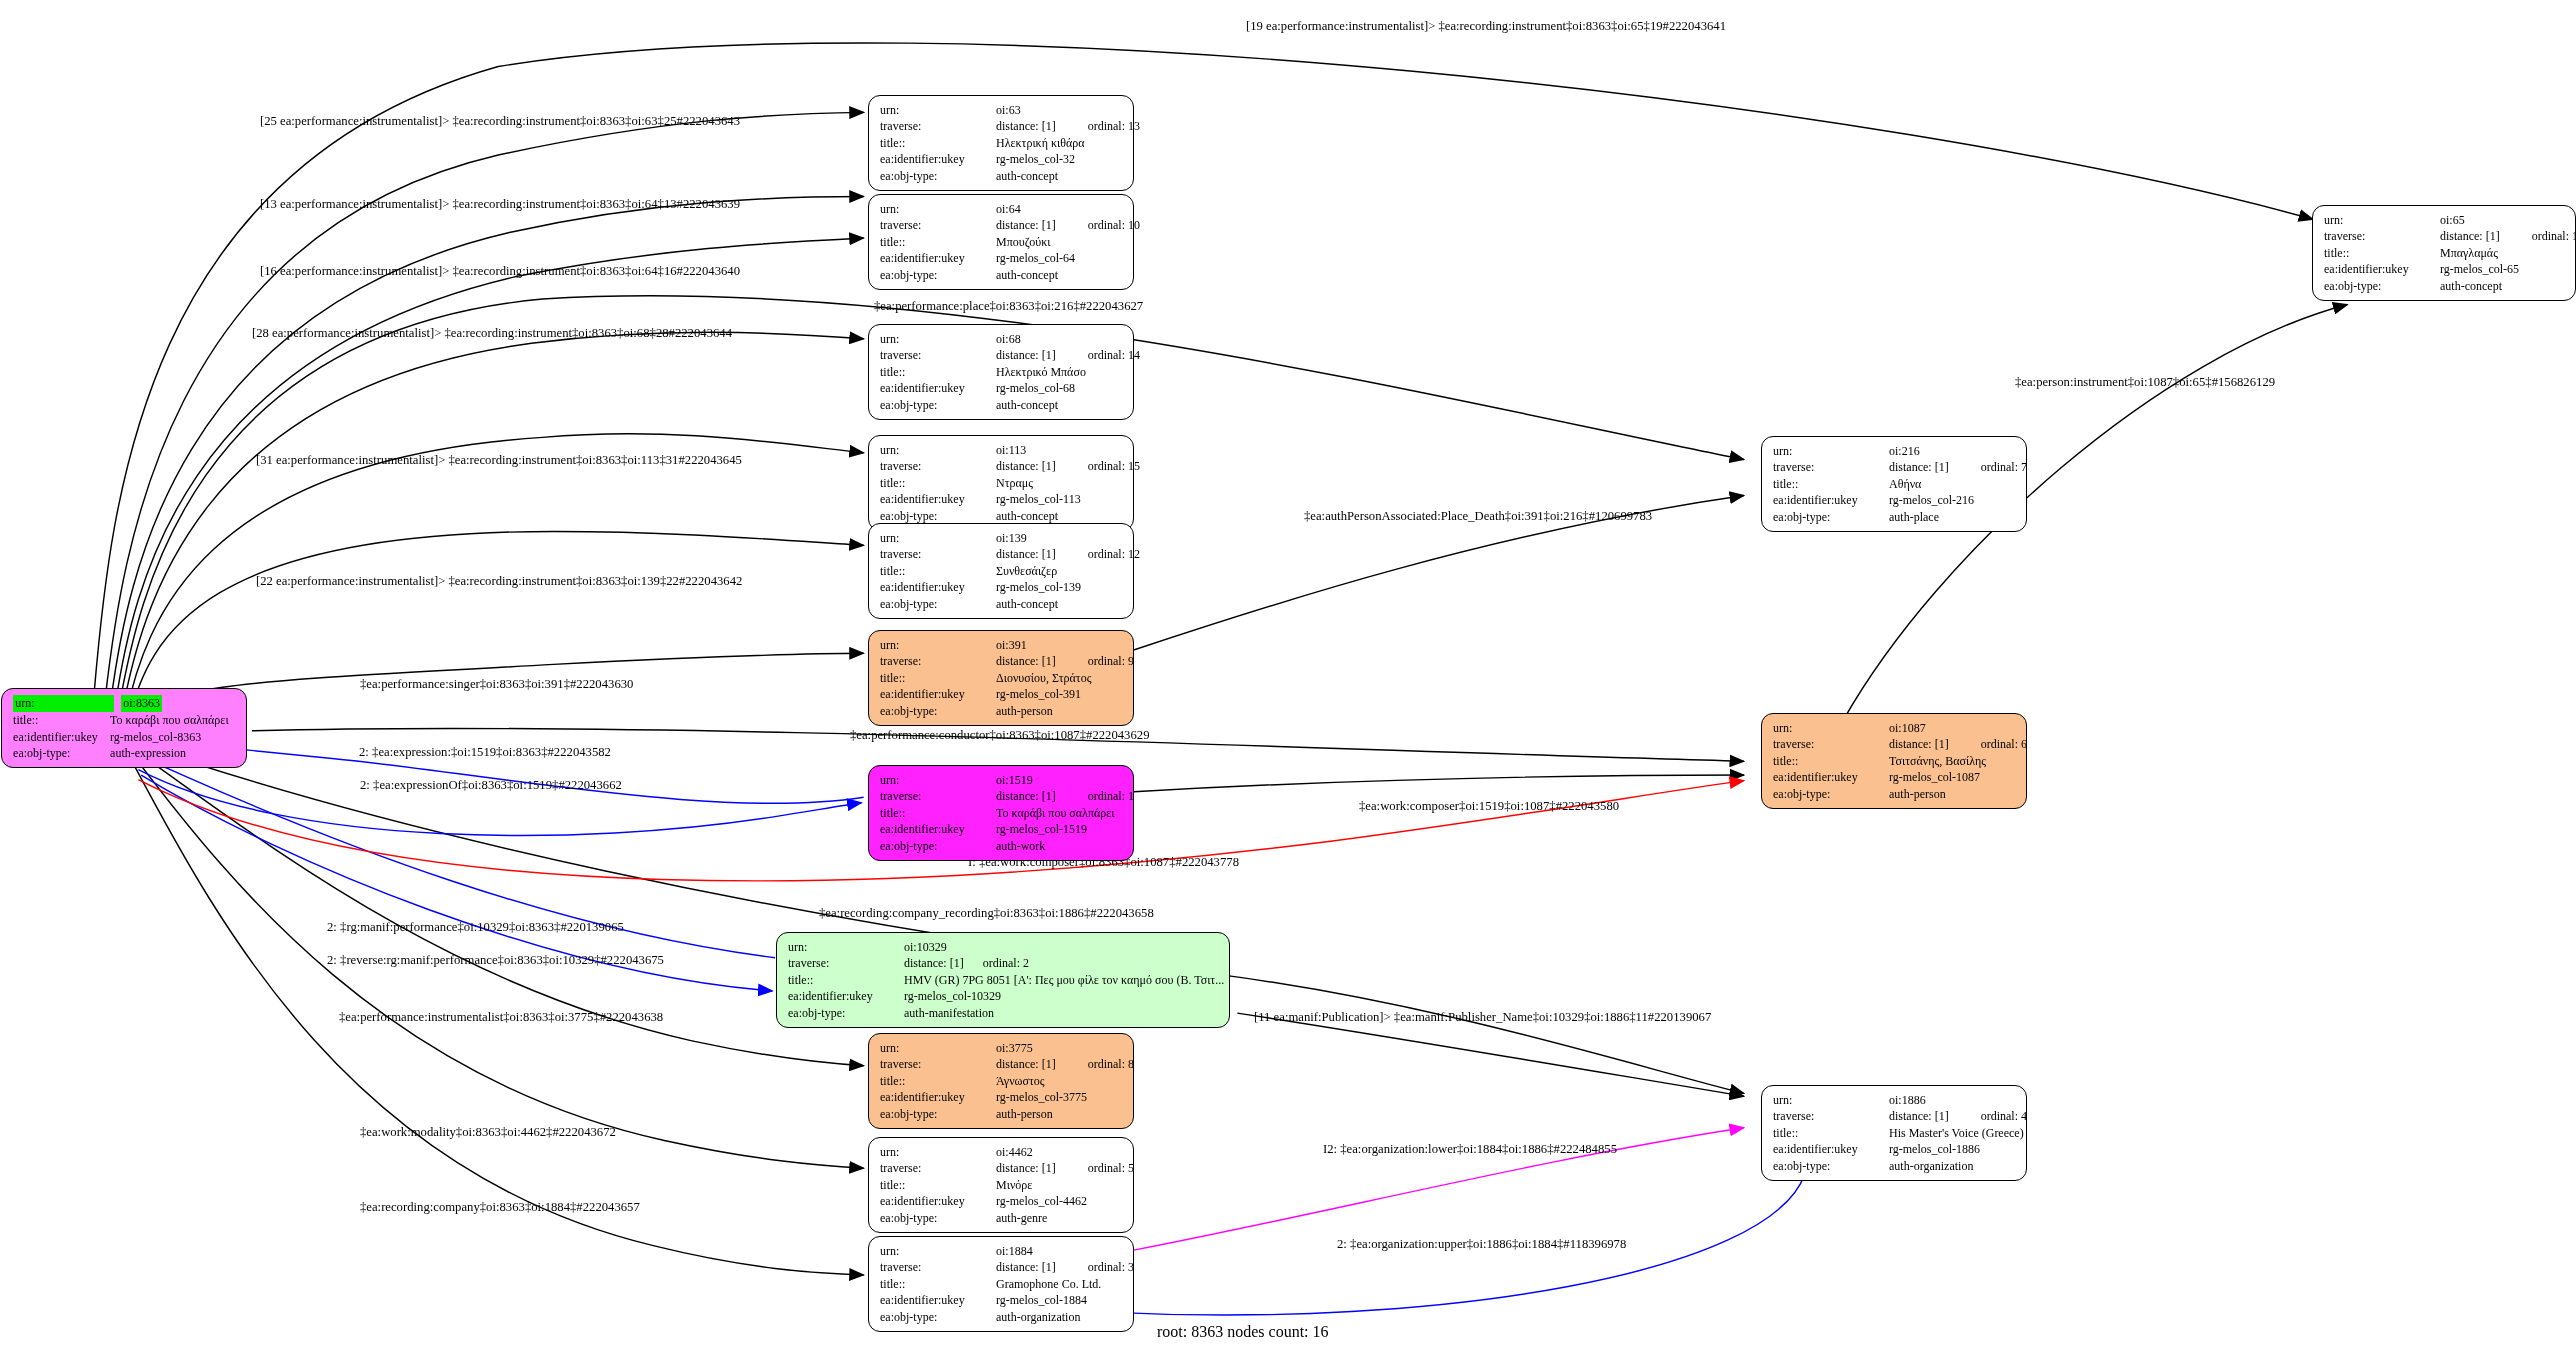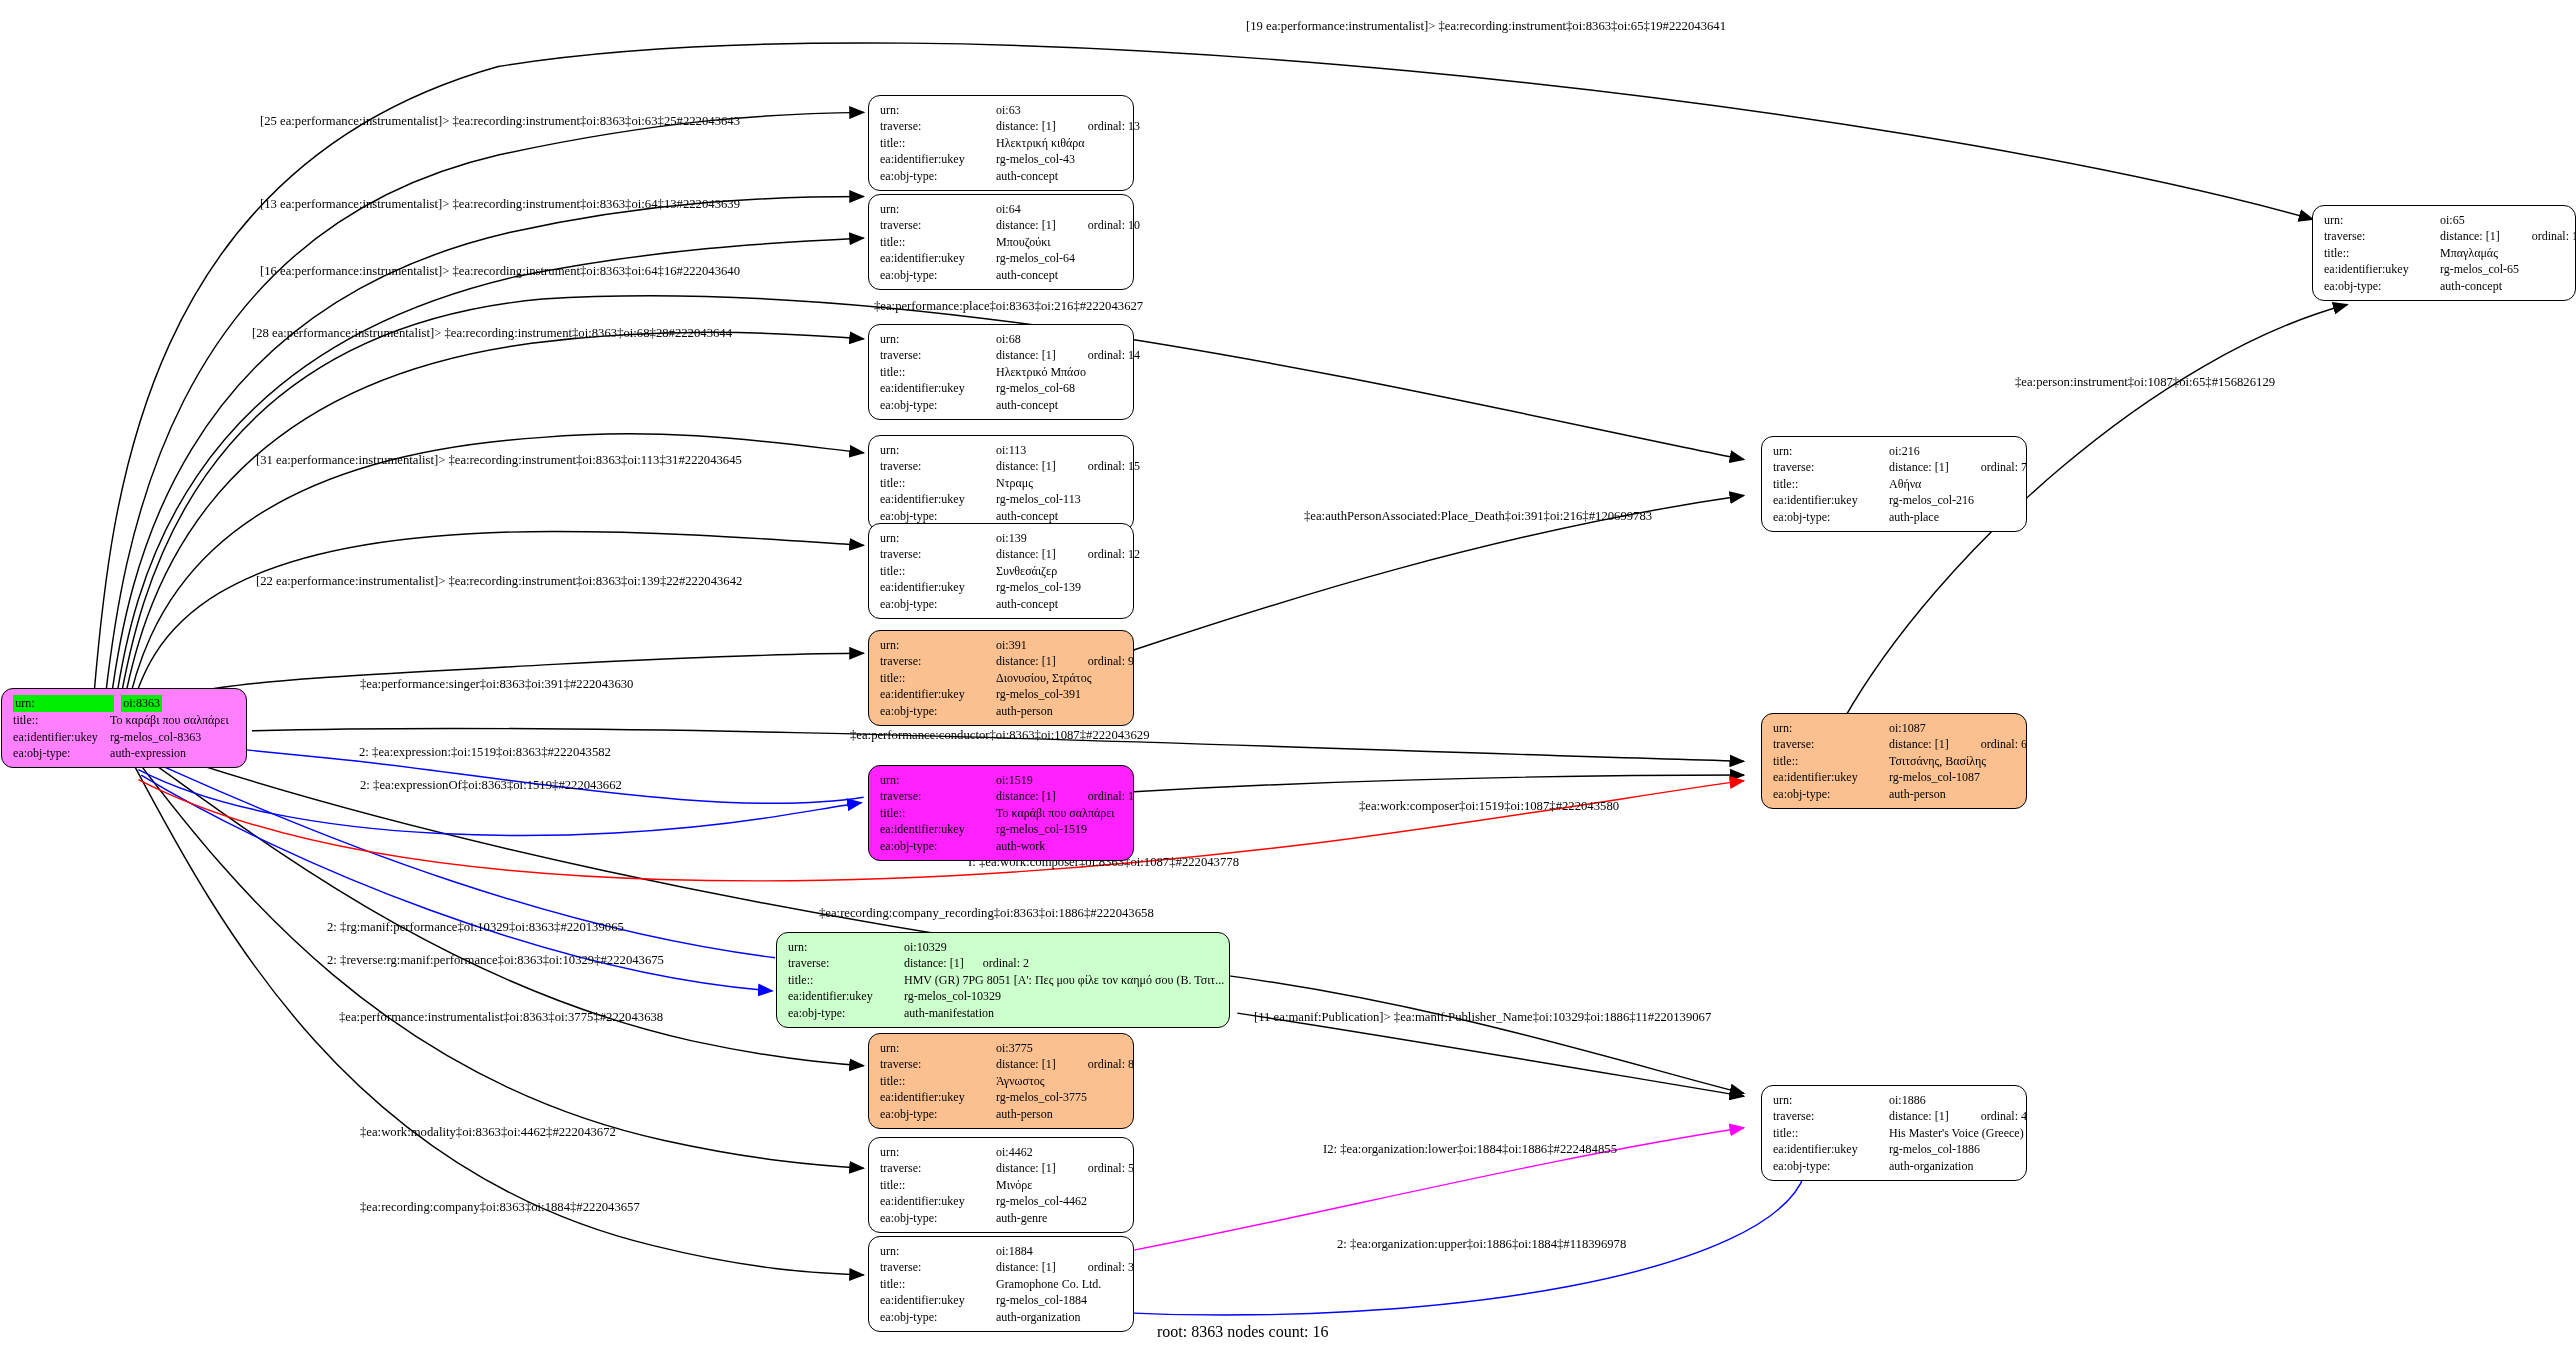--- a/index.html
+++ b/index.html
@@ -188,21 +188,21 @@
         <span class="k">traverse:</span>
         <span class="v">distance: [1]</span>
         <span class="v2">ordinal: 13</span>
       </div>
     <div class="row">
         <span class="k">title::</span>
         <span class="v">Ηλεκτρική κιθάρα</span>
       </div>
     <div class="row">
         <span class="k">ea:identifier:ukey</span>
-        <span class="v">rg-melos_col-43</span>
+        <span class="v">rg-melos_col-32</span>
       </div>
     <div class="row">
         <span class="k">ea:obj-type:</span>
         <span class="v">auth-concept</span>
       </div>
   </div>
 
   <div class="node" style="left:868px;top:194px;width:266px;">
     <div class="row">
         <span class="k">urn:</span>

